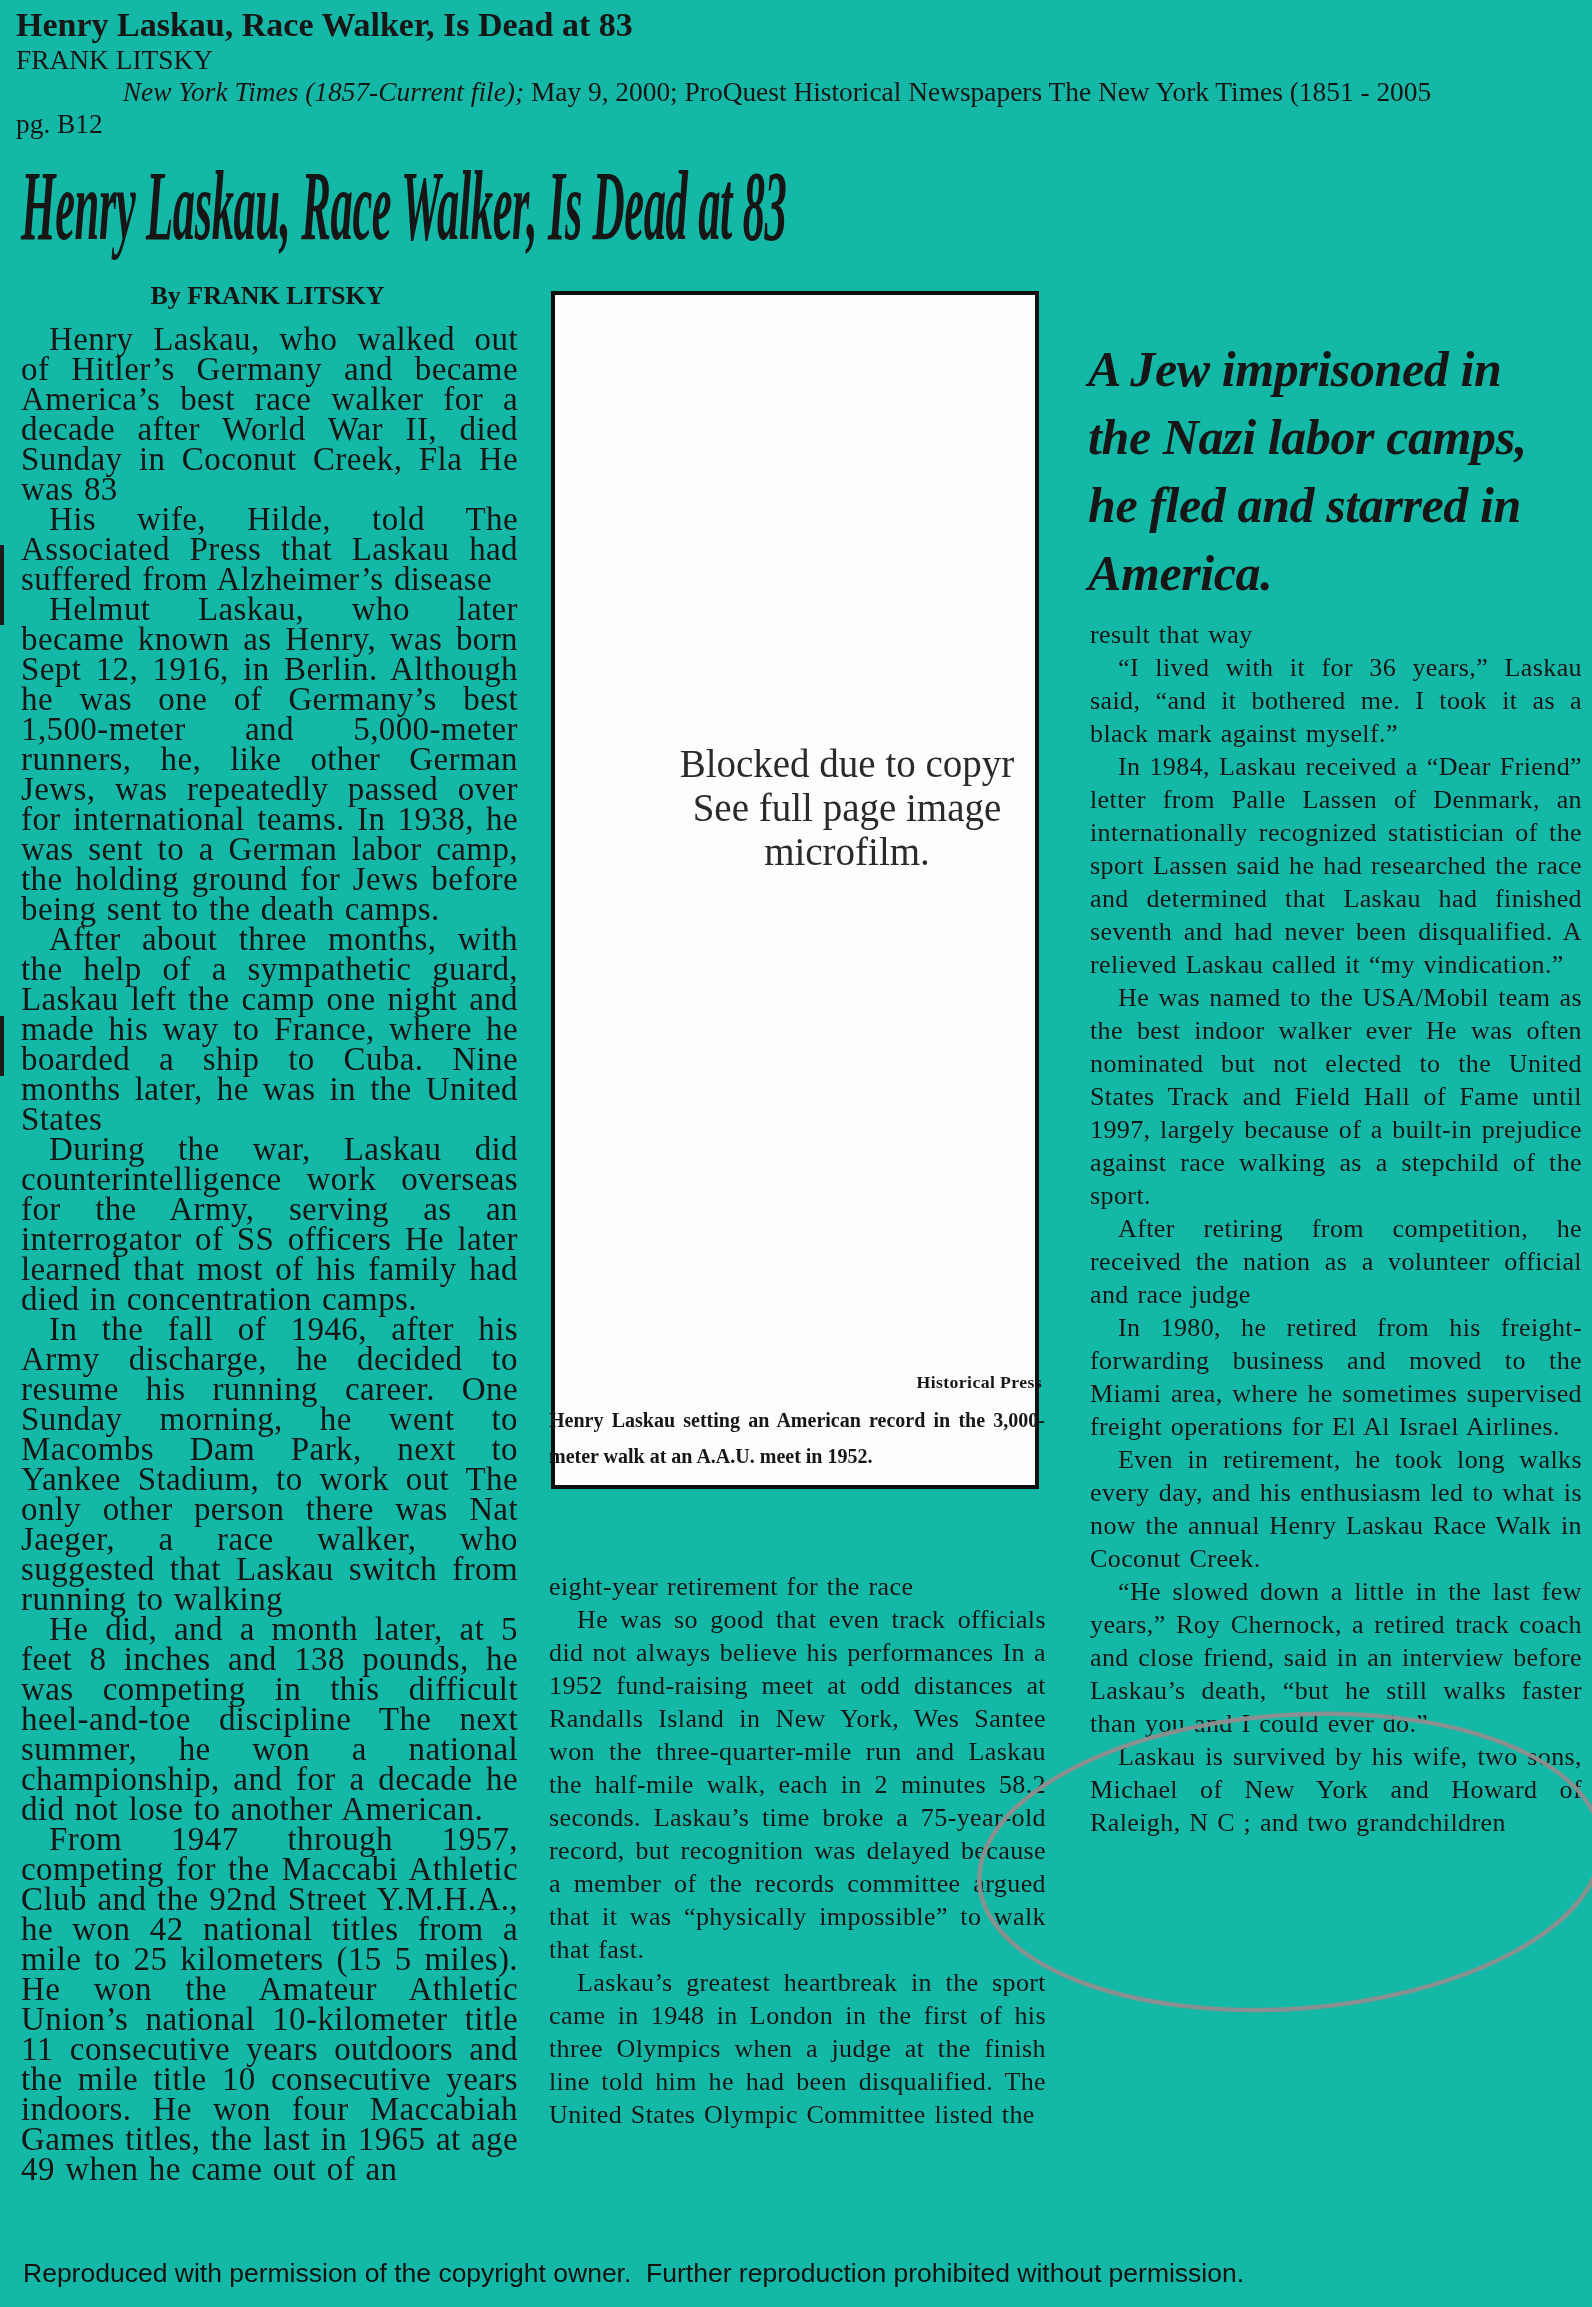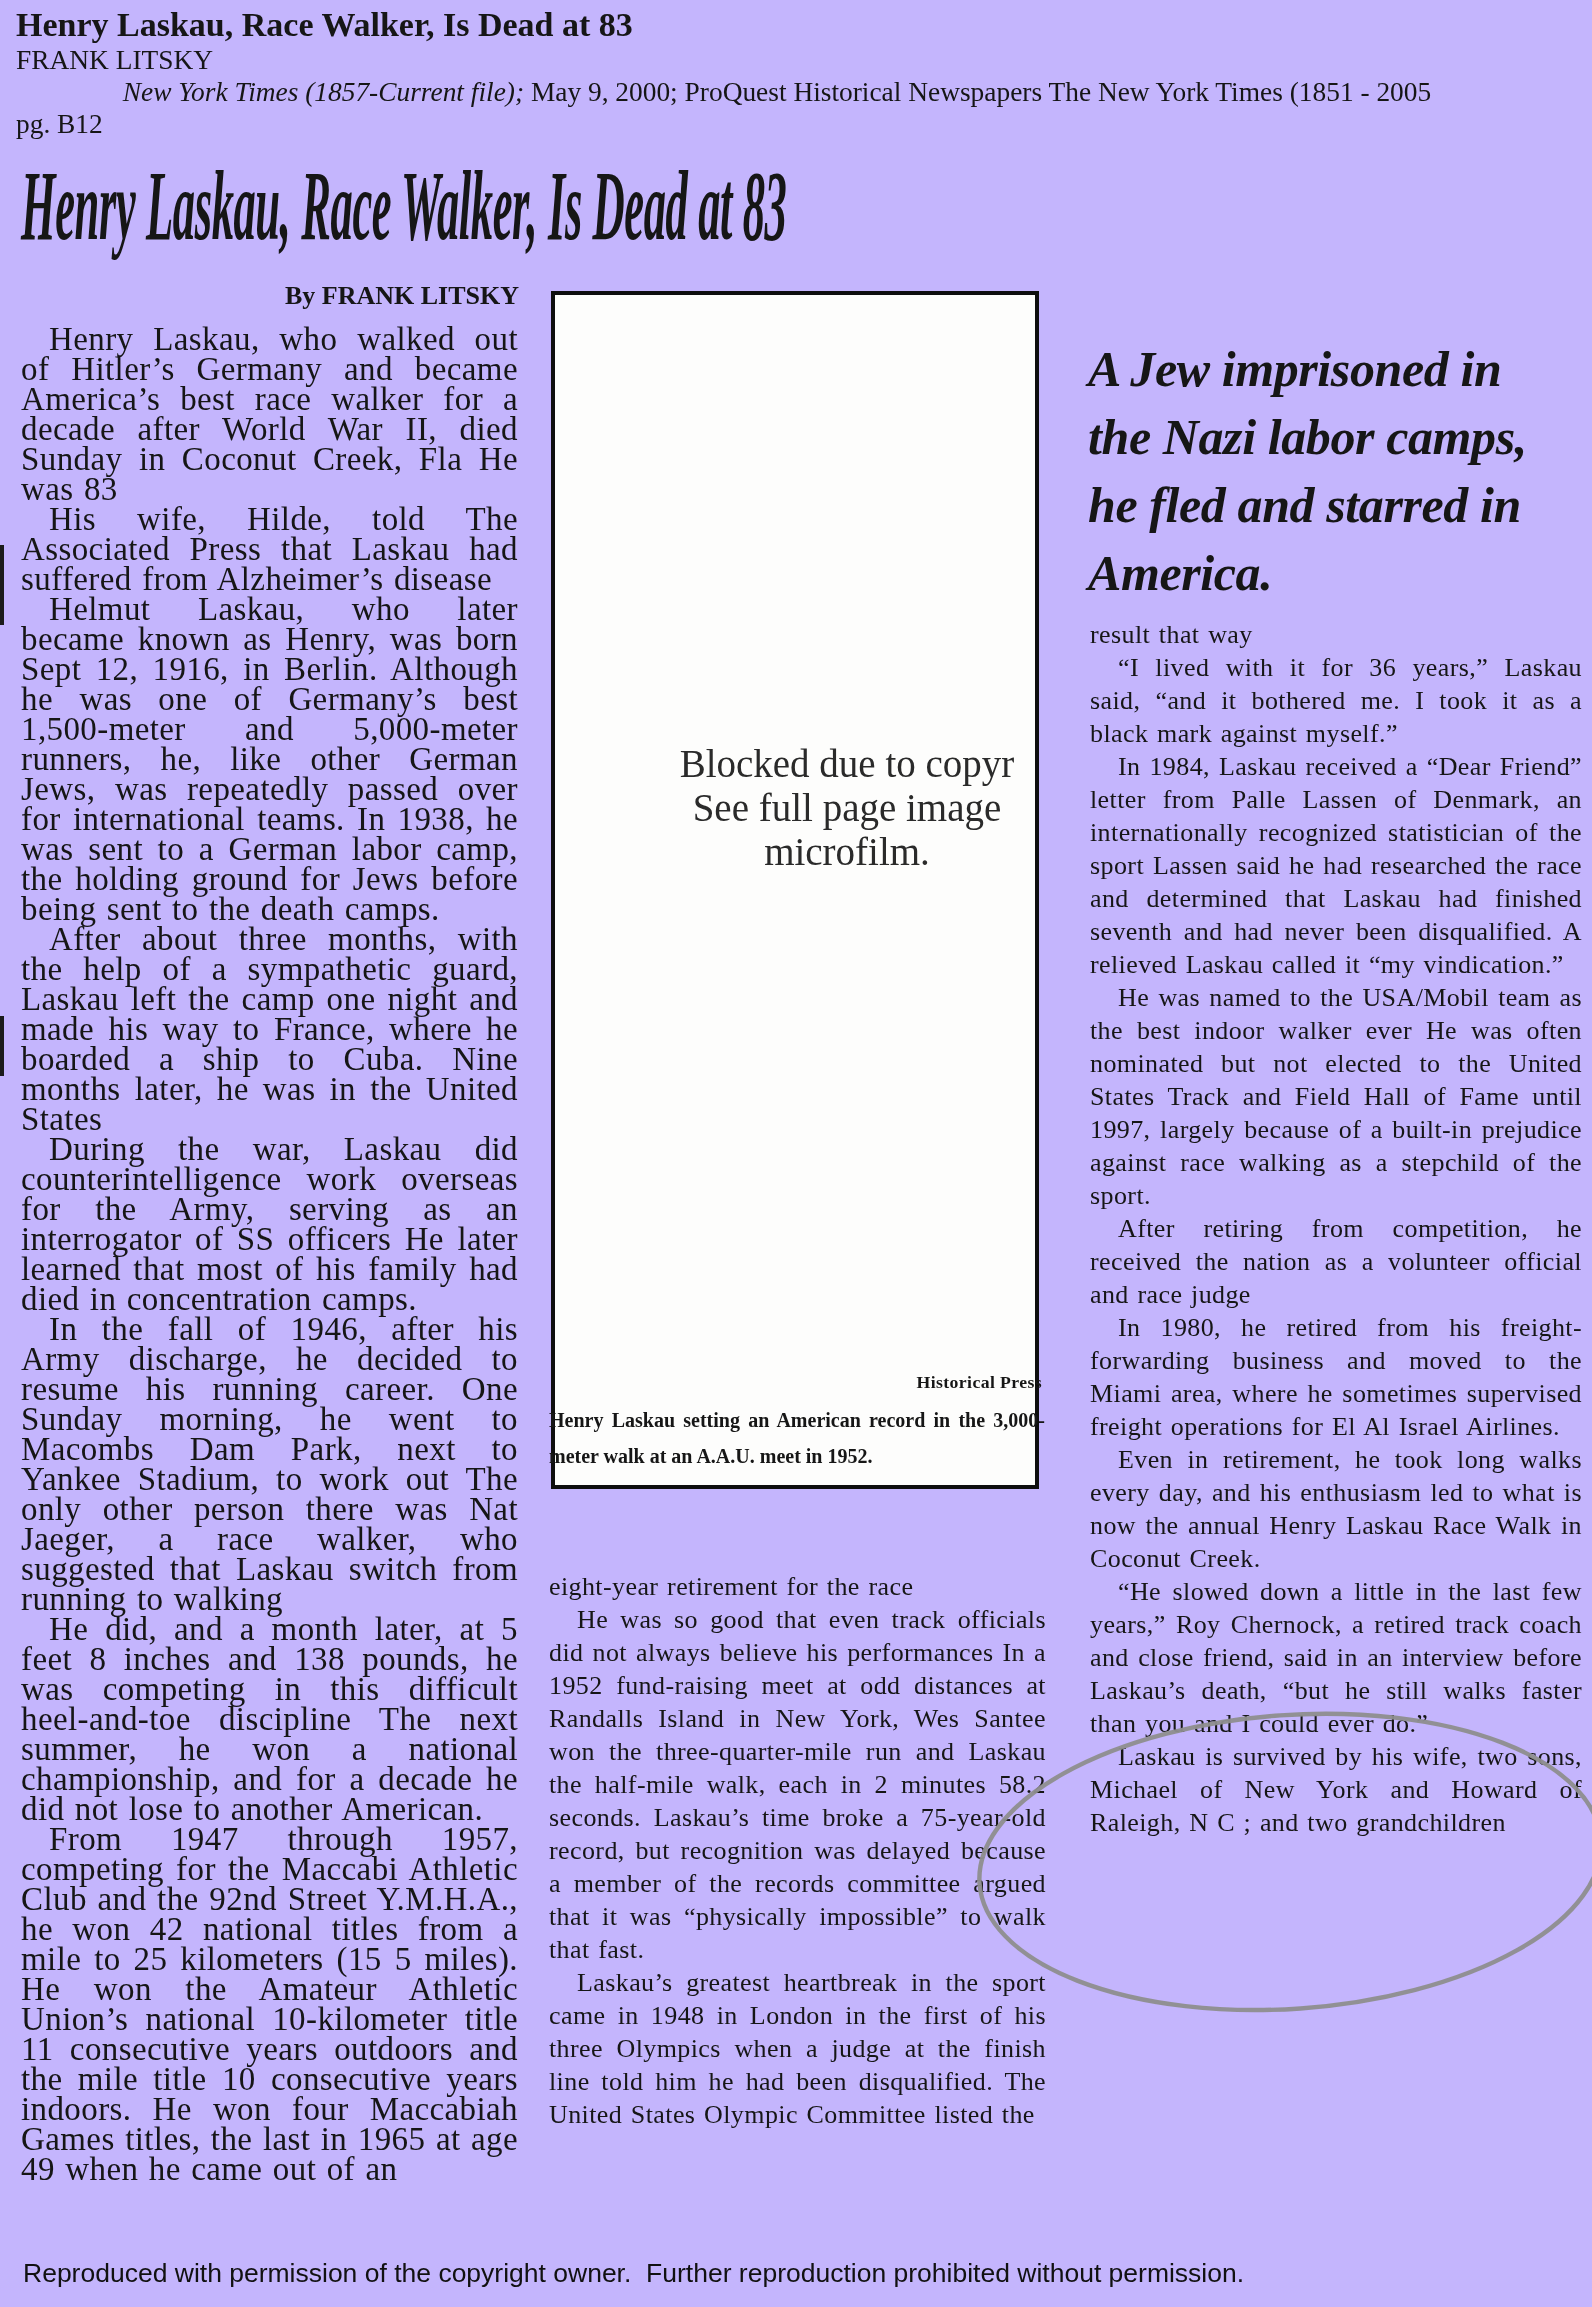--- a/index.html
+++ b/index.html
@@ -1,20 +1,20 @@
 <!DOCTYPE html>
 <html style="font-size:14px"><head>
 <meta charset="utf-8">
 <style>
   html,body{margin:0;padding:0;background:#d8d8d8;}
   .page{
     position:relative;
     width:1593px;height:2307px;
     margin:0 auto;
-    background:#c4b5fd;
+    background:#14b8a6;
     overflow:hidden;
     color:#161616;
     font-family:"Liberation Serif", serif;
   }
   
   .meta{position:absolute;left:16px;top:5.3px;width:1522px;}
   .meta-title{font-weight:bold;font-size:34px;line-height:39px;}
   .meta-author{font-size:27.4px;line-height:32px;}
   .meta-source{font-size:27.4px;line-height:32px;white-space:nowrap;text-align:center;}
   .meta-source .it{font-style:italic;}
@@ -26,21 +26,21 @@
     display:inline-block;
     font-family:"Liberation Serif", serif;
     font-weight:bold;font-style:italic;
     font-size:99px;line-height:99px;
     letter-spacing:-0.9px;
     transform:scaleX(0.45);
     transform-origin:0 0;
   }
   .byline{
     position:absolute;left:16px;top:281px;width:503px;
-    text-align:right;font-weight:bold;font-size:26px;
+    text-align:center;font-weight:bold;font-size:26px;
   }
 
   
   .col{position:absolute;text-align:justify;letter-spacing:0.4px;word-spacing:1.8px;}
   .col p{margin:0;text-indent:28px;}
   .col.continuation p:first-child{text-indent:0;font-family:Liberation Serif, serif;}
   .col1{left:21px;top:324px;width:497px;font-size:33px;line-height:30px;}
   .col2{left:549px;top:1559px;width:497px;font-size:26px;line-height:33px;margin-top:11px;}
   .col3{left:1090px;top:618px;width:492px;font-size:26px;line-height:33px;}
 

